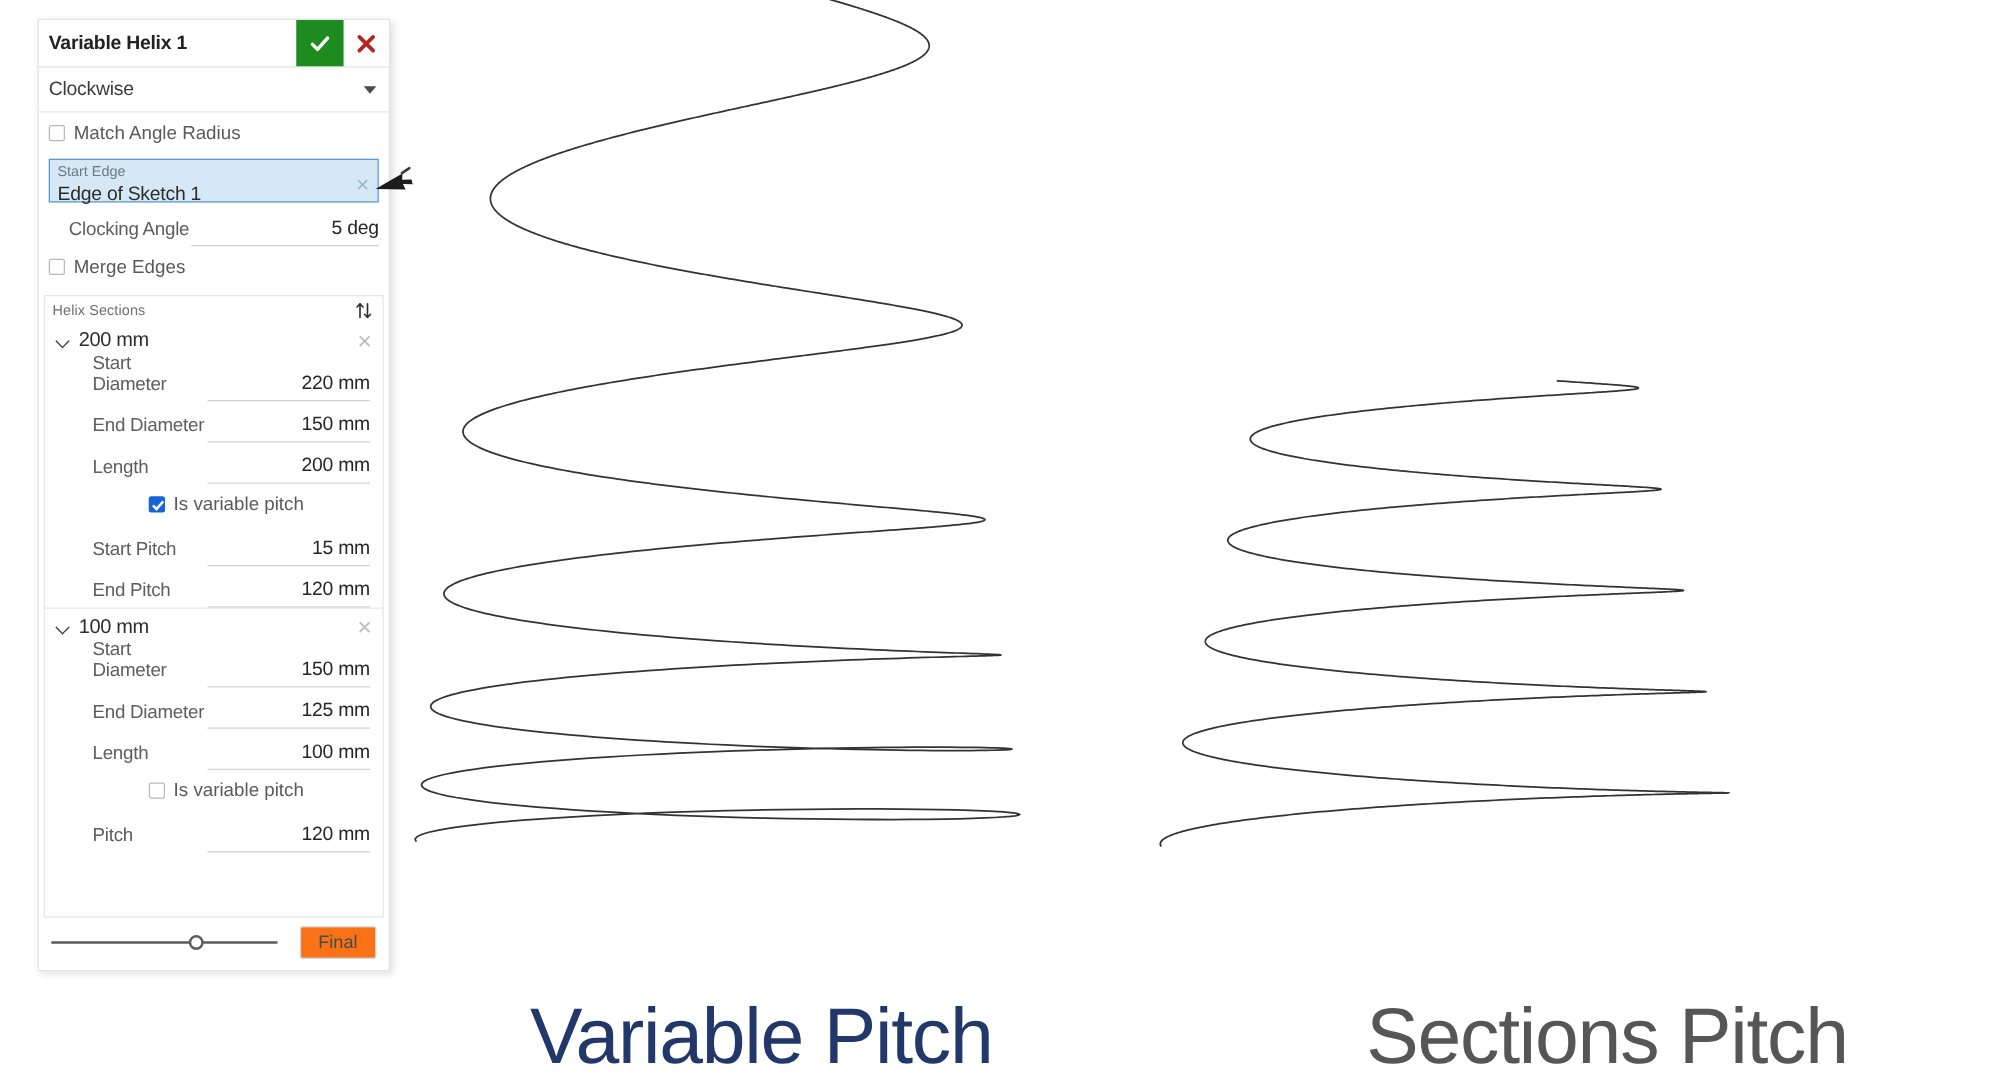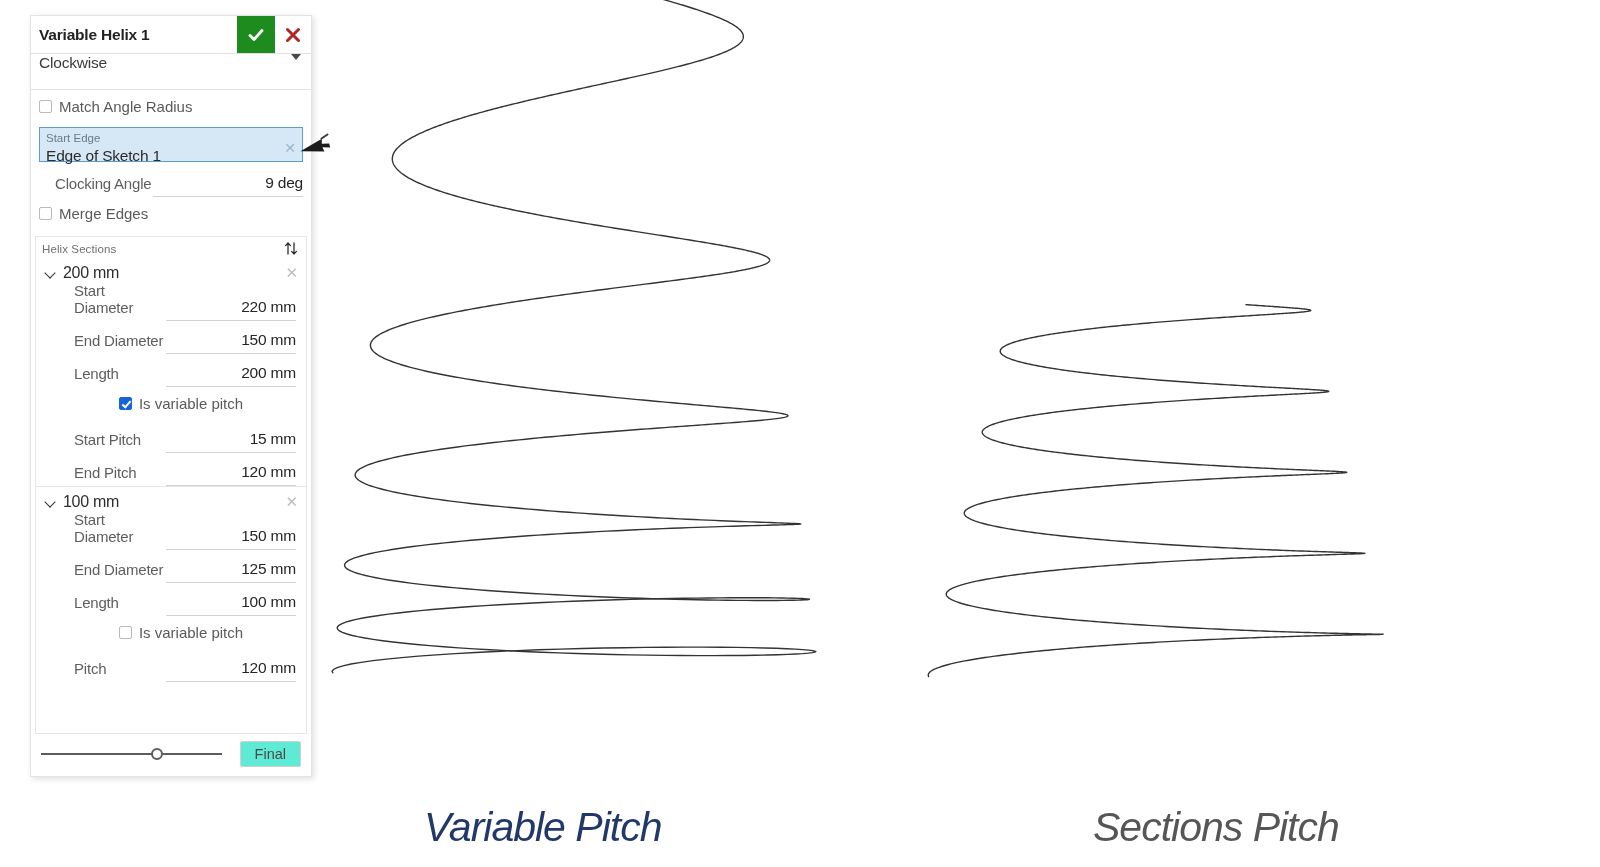--- a/index.html
+++ b/index.html
@@ -33,21 +33,21 @@
   .ok-btn {
     width: 38px; background: #1e8b1e;
     display: flex; align-items: center; justify-content: center;
   }
   .cancel-btn {
     width: 36px; background: #fff;
     display: flex; align-items: center; justify-content: center;
   }
 
   .row-select {
-    height: 36px; display: flex; align-items: flex-start;
+    height: 36px; display: flex; align-items: center;
     padding: 0 10px 0 8px;
     border-bottom: 1px solid #e3e3e3;
     font-size: 15.5px; color: #3b3b3b;
   }
   .row-select .val { flex: 1; letter-spacing: -0.2px; }
   .caret { width: 0; height: 0; border-left: 5px solid transparent;
            border-right: 5px solid transparent; border-top: 6px solid #4a4a4a; }
 
   .chk-row {
     display: flex; align-items: center; gap: 7px;
@@ -125,29 +125,29 @@
   .slider { position: relative; flex: 1; height: 16px; }
   .slider .track {
     position: absolute; top: 7px; left: 0; right: 6px; height: 2px; background: #5c5c5c;
   }
   .slider .thumb {
     position: absolute; top: 2px; left: 62%; width: 12px; height: 12px;
     border: 2px solid #5c5c5c; border-radius: 50%; background: #fff;
     transform: translateX(-50%);
   }
   .final-btn {
-    border: 1px solid #d0d0d0; background: #5eead4; border-radius: 2px;
+    border: 1px solid #d0d0d0; background: #f97316; border-radius: 2px;
     padding: 4px 14px; font-size: 14.5px; color: #4a4a4a;
   }
 
   
   .caption {
-    position: absolute; bottom: 16px;
-    font-size: 41px; font-weight: normal;
-    letter-spacing: -1px; white-space: nowrap; font-style: italic;
+    position: absolute; bottom: 2px;
+    font-size: 63px; font-weight: normal;
+    letter-spacing: -1px; white-space: nowrap;
   }
   #cap-variable { left: 424px; color: #22386b; }
   #cap-constant { left: 1093px; color: #565656; }
 
   svg { display: block; }
 </style>
 </head>
 <body>
 
 <div id="stage">
@@ -193,21 +193,21 @@
         <div class="sel-x">✕</div>
       </div>
       <svg class="cursor-arrow" width="34" height="34" viewBox="0 0 34 34">
         <path d="M27 7 L10 24 L14.5 25.5 L9 31 L12.5 33 L17.5 27.5 L21 31 Z" fill="#1c1c1c" transform="rotate(-134 17 19)"></path>
         <path d="M22.5 7.5 L28.5 3.5" stroke="#3a3a3a" stroke-width="2" stroke-linecap="round" fill="none"></path>
       </svg>
     </div>
 
     <div class="field-row">
       <span class="lbl">Clocking Angle</span>
-      <span class="inp">9 deg</span>
+      <span class="inp">5 deg</span>
     </div>
 
     <div class="chk-row">
       <span class="chk"></span>
       <span>Merge Edges</span>
     </div>
 
     <div class="sections">
       <div class="sections-hdr">
         <span class="t">Helix Sections</span>

